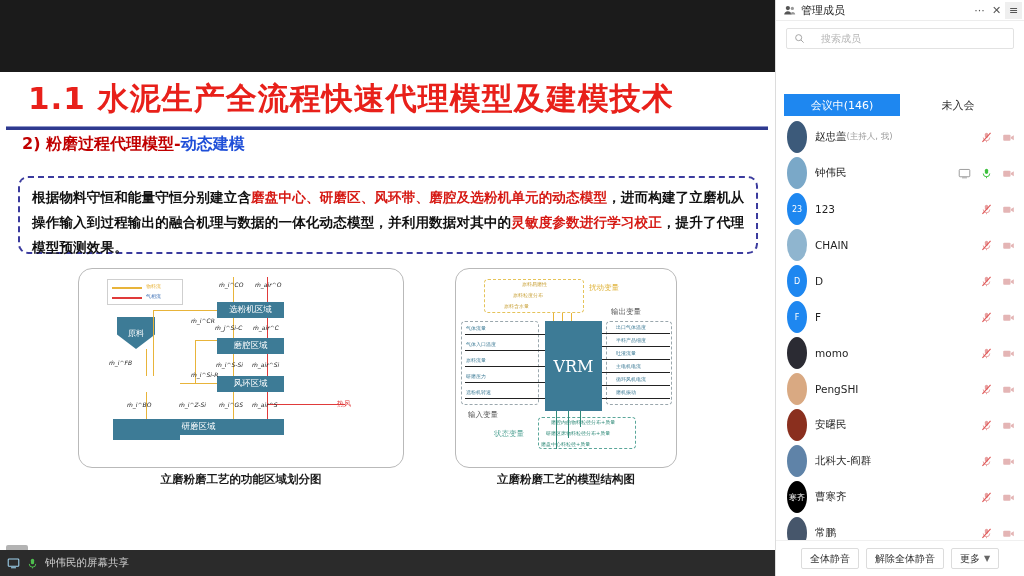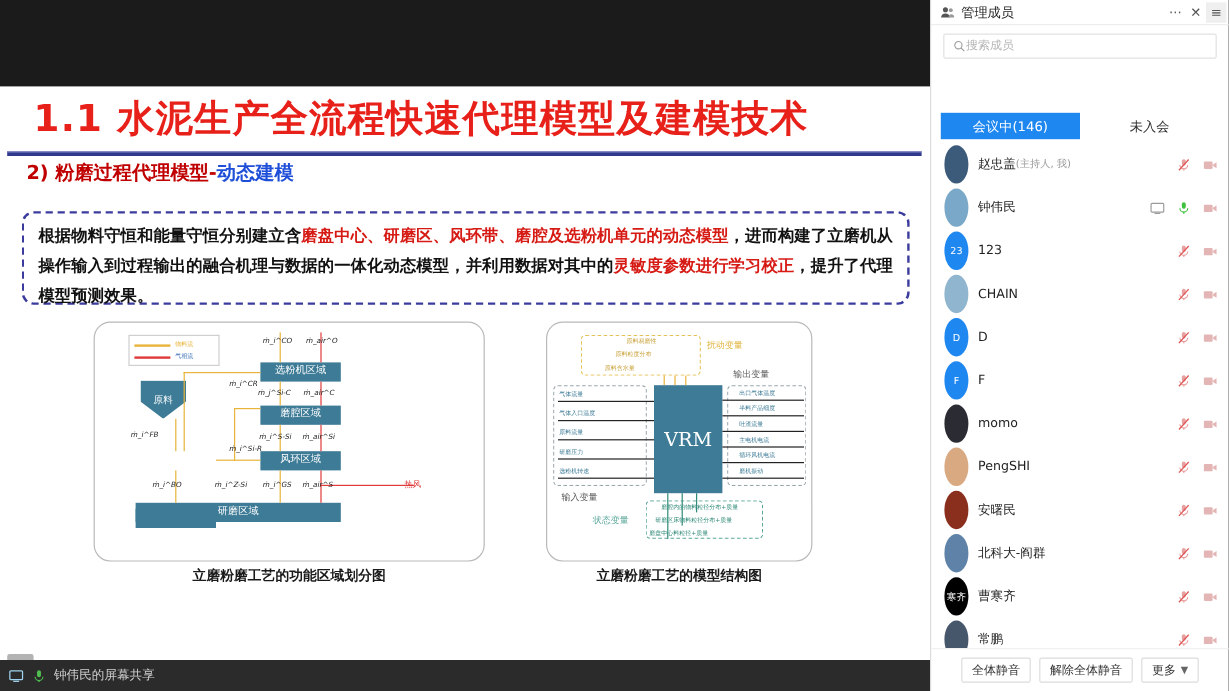--- a/index.html
+++ b/index.html
@@ -125,21 +125,21 @@
   }
   .panel-title { font-size:11px; color:#222; margin-left:5px; }
   .head-actions { margin-left:auto; display:flex; align-items:center; }
   .hbtn { width:17px; height:17px; display:flex; align-items:center; justify-content:center;
           color:#555; font-size:11px; cursor:default; }
   .hbtn.sq { background:#efefef; }
 
   .search-wrap { padding:7px 10px 5px 10px; flex:0 0 auto; }
   .search {
     height:21px; border:1px solid #e2e2e2; border-radius:2px;
-    display:flex; align-items:center; padding:0 7px; gap:0;
+    display:flex; align-items:center; padding:0 7px; gap:16px;
   }
   .search input {
     border:none; outline:none; font-size:10px; color:#333; flex:1;
     font-family:"DejaVu Sans","Liberation Sans",sans-serif; background:transparent;
   }
   .search input::placeholder { color:#b6b6b6; }
 
   .tabs { display:flex; padding:0 8px; gap:0; flex:0 0 auto;margin-top:40px; }
   .tab {
     flex:1; height:22px; display:flex; align-items:center; justify-content:center;

